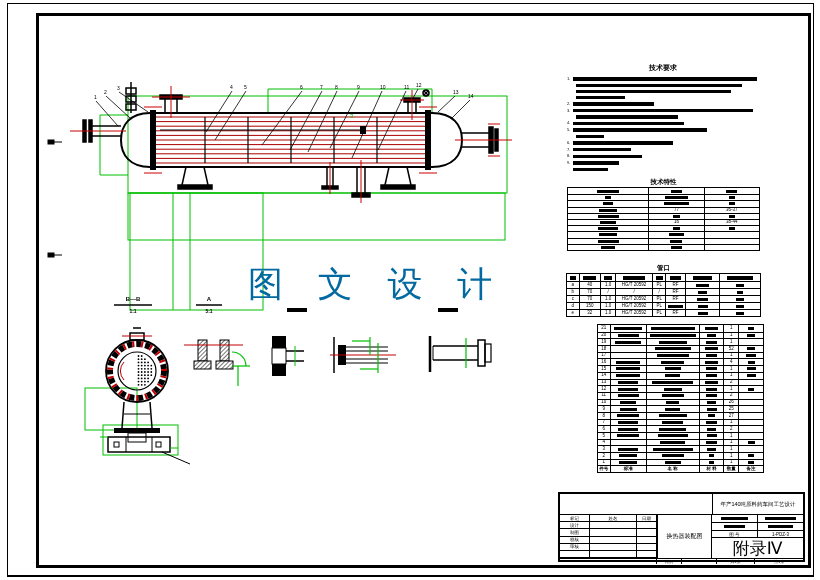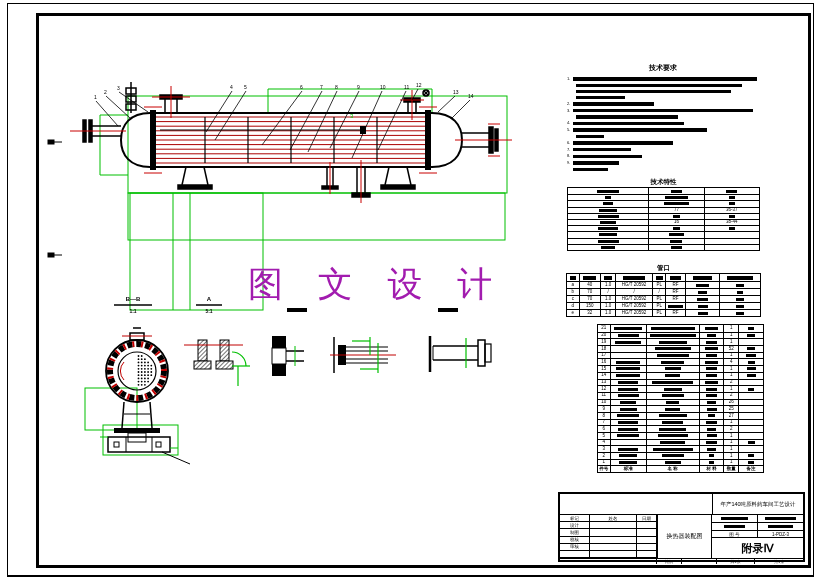--- a/index.html
+++ b/index.html
@@ -4,21 +4,21 @@
 <style>
   html,body{margin:0;padding:0;background:#fff;}
   #canvas{position:relative;width:820px;height:580px;background:#fff;overflow:hidden;
           font-family:"Liberation Sans", sans-serif;color:#000;}
   .abs{position:absolute;}
   .outer-border{left:7px;top:3px;width:805px;height:571px;border:1px solid #000;border-bottom:2px solid #000;}
   .inner-frame{left:36px;top:13px;width:769px;height:549px;border:3px solid #000;}
   .red-title{left:44px;top:17px;font-family:"Liberation Serif",serif;font-weight:bold;
              font-size:25px;color:#e00000;letter-spacing:5px;white-space:nowrap;}
   .watermark{left:248px;top:261px;font-family:"Liberation Serif",serif;font-size:35px;
-             color:#a21caf;letter-spacing:13px;white-space:nowrap;}
+             color:#0369a1;letter-spacing:13px;white-space:nowrap;}
   
   .tech-title{left:567px;top:63px;width:192px;text-align:center;font-size:7px;font-weight:bold;}
   .tech-lines{left:567px;top:77px;width:192px;}
   .tr-line{display:flex;align-items:center;margin-bottom:2.7px;}
   .tr-num{font-size:4px;line-height:4px;width:6px;flex:0 0 auto;}
   .tr-bar{height:3.4px;background:#000;}
   
   .tbl{position:absolute;border:1px solid #000;background:#fff;box-sizing:border-box;}
   .trow{display:flex;border-top:1px solid #000;box-sizing:border-box;}
   .trow:first-child{border-top:none;}
@@ -41,21 +41,21 @@
   .sg-cell{border-right:1px solid #000;box-sizing:border-box;font-size:4.5px;display:flex;
            align-items:center;justify-content:center;overflow:hidden;white-space:nowrap;}
   .tb-name{left:97px;top:21px;width:55px;height:43px;border-left:1px solid #000;border-right:1px solid #000;
            font-size:6px;display:flex;align-items:center;justify-content:center;text-align:center;line-height:1.3;}
   .tb-right{left:152px;top:21px;width:91px;height:43px;}
   .rt-row{display:flex;border-bottom:1px solid #000;box-sizing:border-box;}
   .rt-cell{border-right:1px solid #000;box-sizing:border-box;font-size:4.5px;display:flex;
            align-items:center;justify-content:center;overflow:hidden;white-space:nowrap;}
   .rt-cell:last-child{border-right:none;}
   .tb-appendix{left:152px;top:44px;width:91px;height:20px;border-left:0;display:flex;align-items:center;
-               justify-content:center;font-size:11px;font-weight:bold;}
+               justify-content:center;font-size:17px;font-weight:normal;}
   .tb-strip{left:0;top:64px;width:243px;height:6px;border-top:1px solid #000;display:flex;}
   .st-cell{border-right:1px solid #000;box-sizing:border-box;font-size:4px;display:flex;
            align-items:center;justify-content:center;overflow:hidden;white-space:nowrap;}
   .st-cell:last-child{border-right:none;}
 </style>
 </head>
 <body>
 
 <div id="canvas">
 

